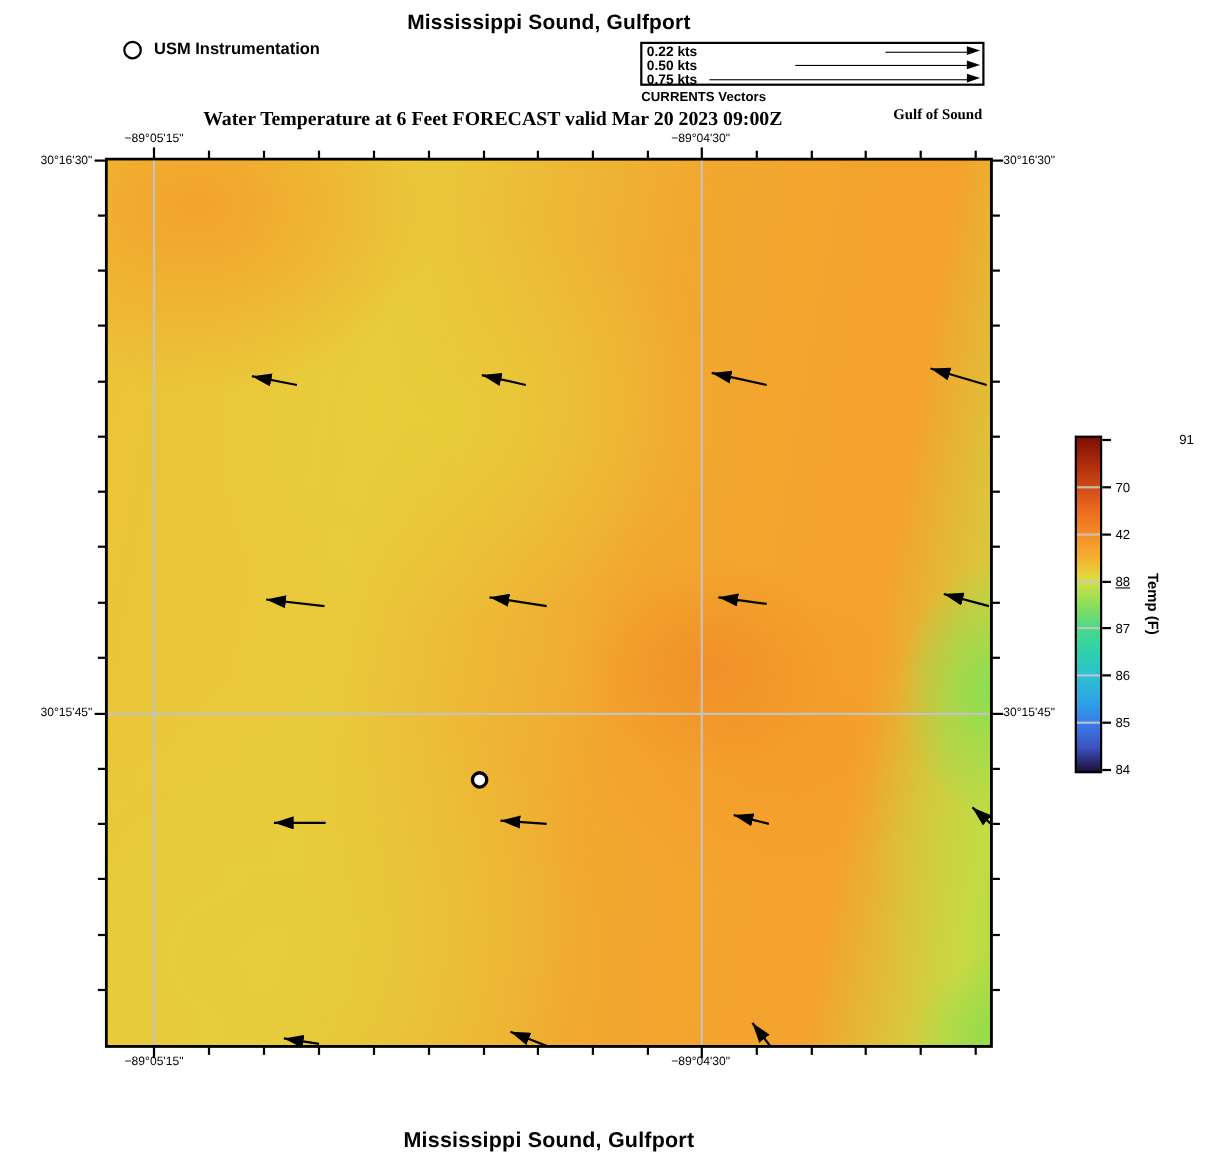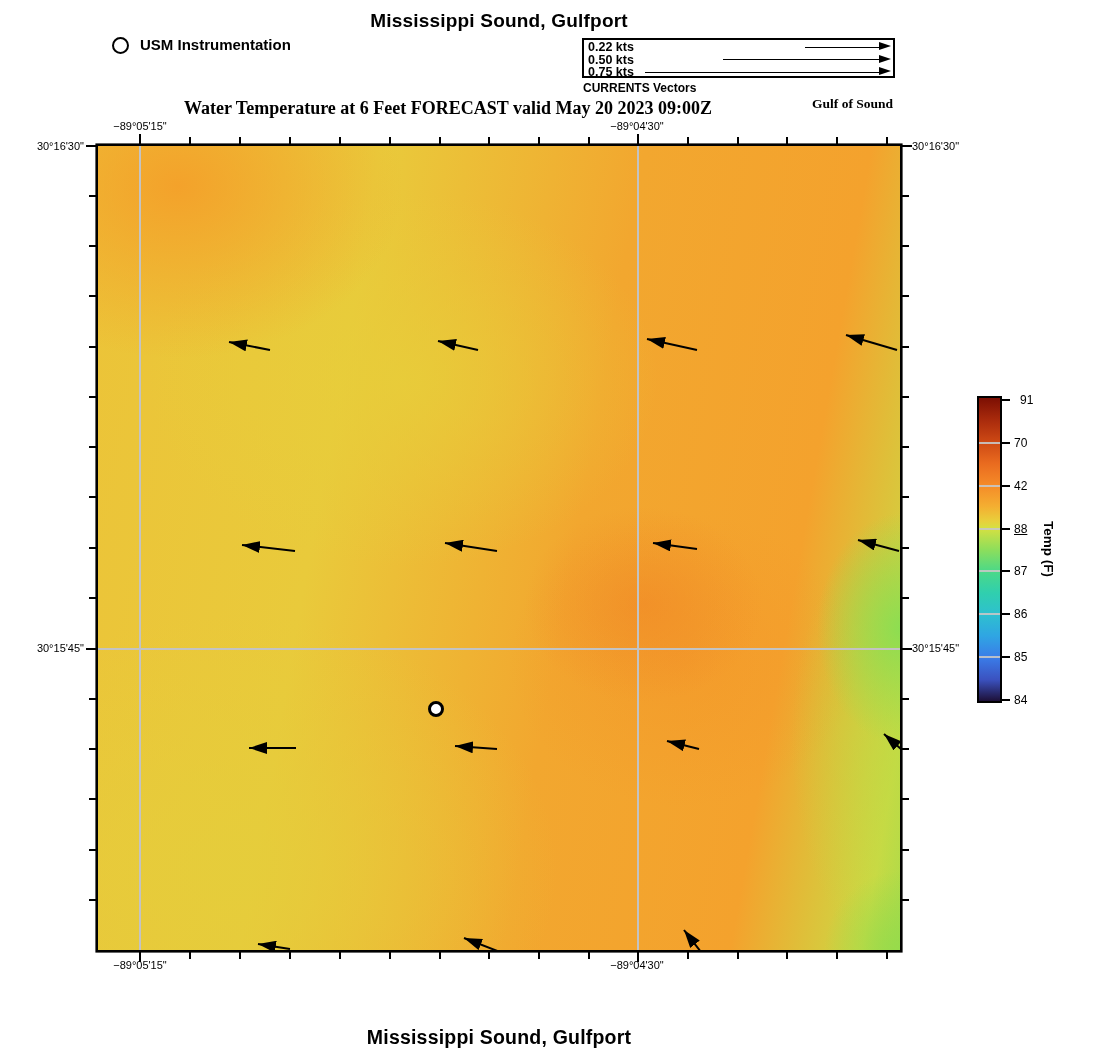--- a/index.html
+++ b/index.html
@@ -63,21 +63,21 @@
       <span class="cl-head"></span>
     </div>
     <div class="cl-row">
       <span class="cl-label">0.75 kts</span>
       <span class="cl-line" style="width: 235px;"></span>
       <span class="cl-head"></span>
     </div>
   </div>
   <div class="abs currents-caption" style="left:583px;top:81px;">CURRENTS Vectors</div>
 
-  <div class="abs subtitle" style="left:98px;top:98px;width:700px;">Water Temperature at 6 Feet FORECAST valid May 20 2023 09:00Z</div>
+  <div class="abs subtitle" style="left:98px;top:98px;width:700px;">Water Temperature at 6 Feet FORECAST valid Mar 20 2023 09:00Z</div>
   <div class="abs gulf" style="left:812px;top:96px;">Gulf of Sound</div>
 
   <div class="abs" id="map-field">
     <div class="gridline" style="left:41px;top:0;width:2px;height:804px;"></div>
     <div class="gridline" style="left:539px;top:0;width:2px;height:804px;"></div>
     <div class="gridline" style="left:0;top:502px;width:802px;height:2px;"></div>
     <svg id="vector-layer" width="802" height="804">
         <defs>
           <marker id="ah" markerUnits="userSpaceOnUse" markerWidth="18" markerHeight="12" refX="18" refY="6" orient="auto">
             <polygon points="0,0 18,6 0,12" fill="#000000"></polygon>
@@ -173,21 +173,21 @@
     <div class="tick abs" style="left: 902px; top: 899.3px; width: 7px; height: 1.4px;"></div>
     <div class="abs axis-label" style="left: 95px; top: 120px; width: 90px; text-align: center;">−89°05'15"</div>
     <div class="abs axis-label" style="left: 95px; top: 959px; width: 90px; text-align: center;">−89°05'15"</div>
     <div class="abs axis-label" style="left: 592px; top: 120px; width: 90px; text-align: center;">−89°04'30"</div>
     <div class="abs axis-label" style="left: 592px; top: 959px; width: 90px; text-align: center;">−89°04'30"</div>
     <div class="abs axis-label" style="left: 0px; top: 140px; width: 84px; text-align: right;">30°16'30"</div>
     <div class="abs axis-label" style="left: 912px; top: 140px; width: 90px; text-align: left;">30°16'30"</div>
     <div class="abs axis-label" style="left: 0px; top: 642px; width: 84px; text-align: right;">30°15'45"</div>
     <div class="abs axis-label" style="left: 912px; top: 642px; width: 90px; text-align: left;">30°15'45"</div>
     <div class="tick abs" style="left: 1002px; top: 399px; width: 8px; height: 2px;"></div>
-    <div class="abs cbar-ticklabel" style="left: 1020px; top: 393px; text-align: right;">91</div>
+    <div class="abs cbar-ticklabel" style="left: 1072px; top: 393px; text-align: right;">91</div>
     <div class="tick abs" style="left: 1002px; top: 441.857px; width: 8px; height: 2px;"></div>
     <div class="abs cbar-ticklabel" style="left: 1014px; top: 435.857px;">70</div>
     <div class="cbar-grayline abs" style="left: 979px; top: 441.857px; width: 21px; height: 2px;"></div>
     <div class="tick abs" style="left: 1002px; top: 484.714px; width: 8px; height: 2px;"></div>
     <div class="abs cbar-ticklabel" style="left: 1014px; top: 478.714px;">42</div>
     <div class="cbar-grayline abs" style="left: 979px; top: 484.714px; width: 21px; height: 2px;"></div>
     <div class="tick abs" style="left: 1002px; top: 527.571px; width: 8px; height: 2px;"></div>
     <div class="abs cbar-ticklabel" style="left: 1014px; top: 521.571px; text-decoration: underline;">88</div>
     <div class="cbar-grayline abs" style="left: 979px; top: 527.571px; width: 21px; height: 2px;"></div>
     <div class="tick abs" style="left: 1002px; top: 570.429px; width: 8px; height: 2px;"></div>

